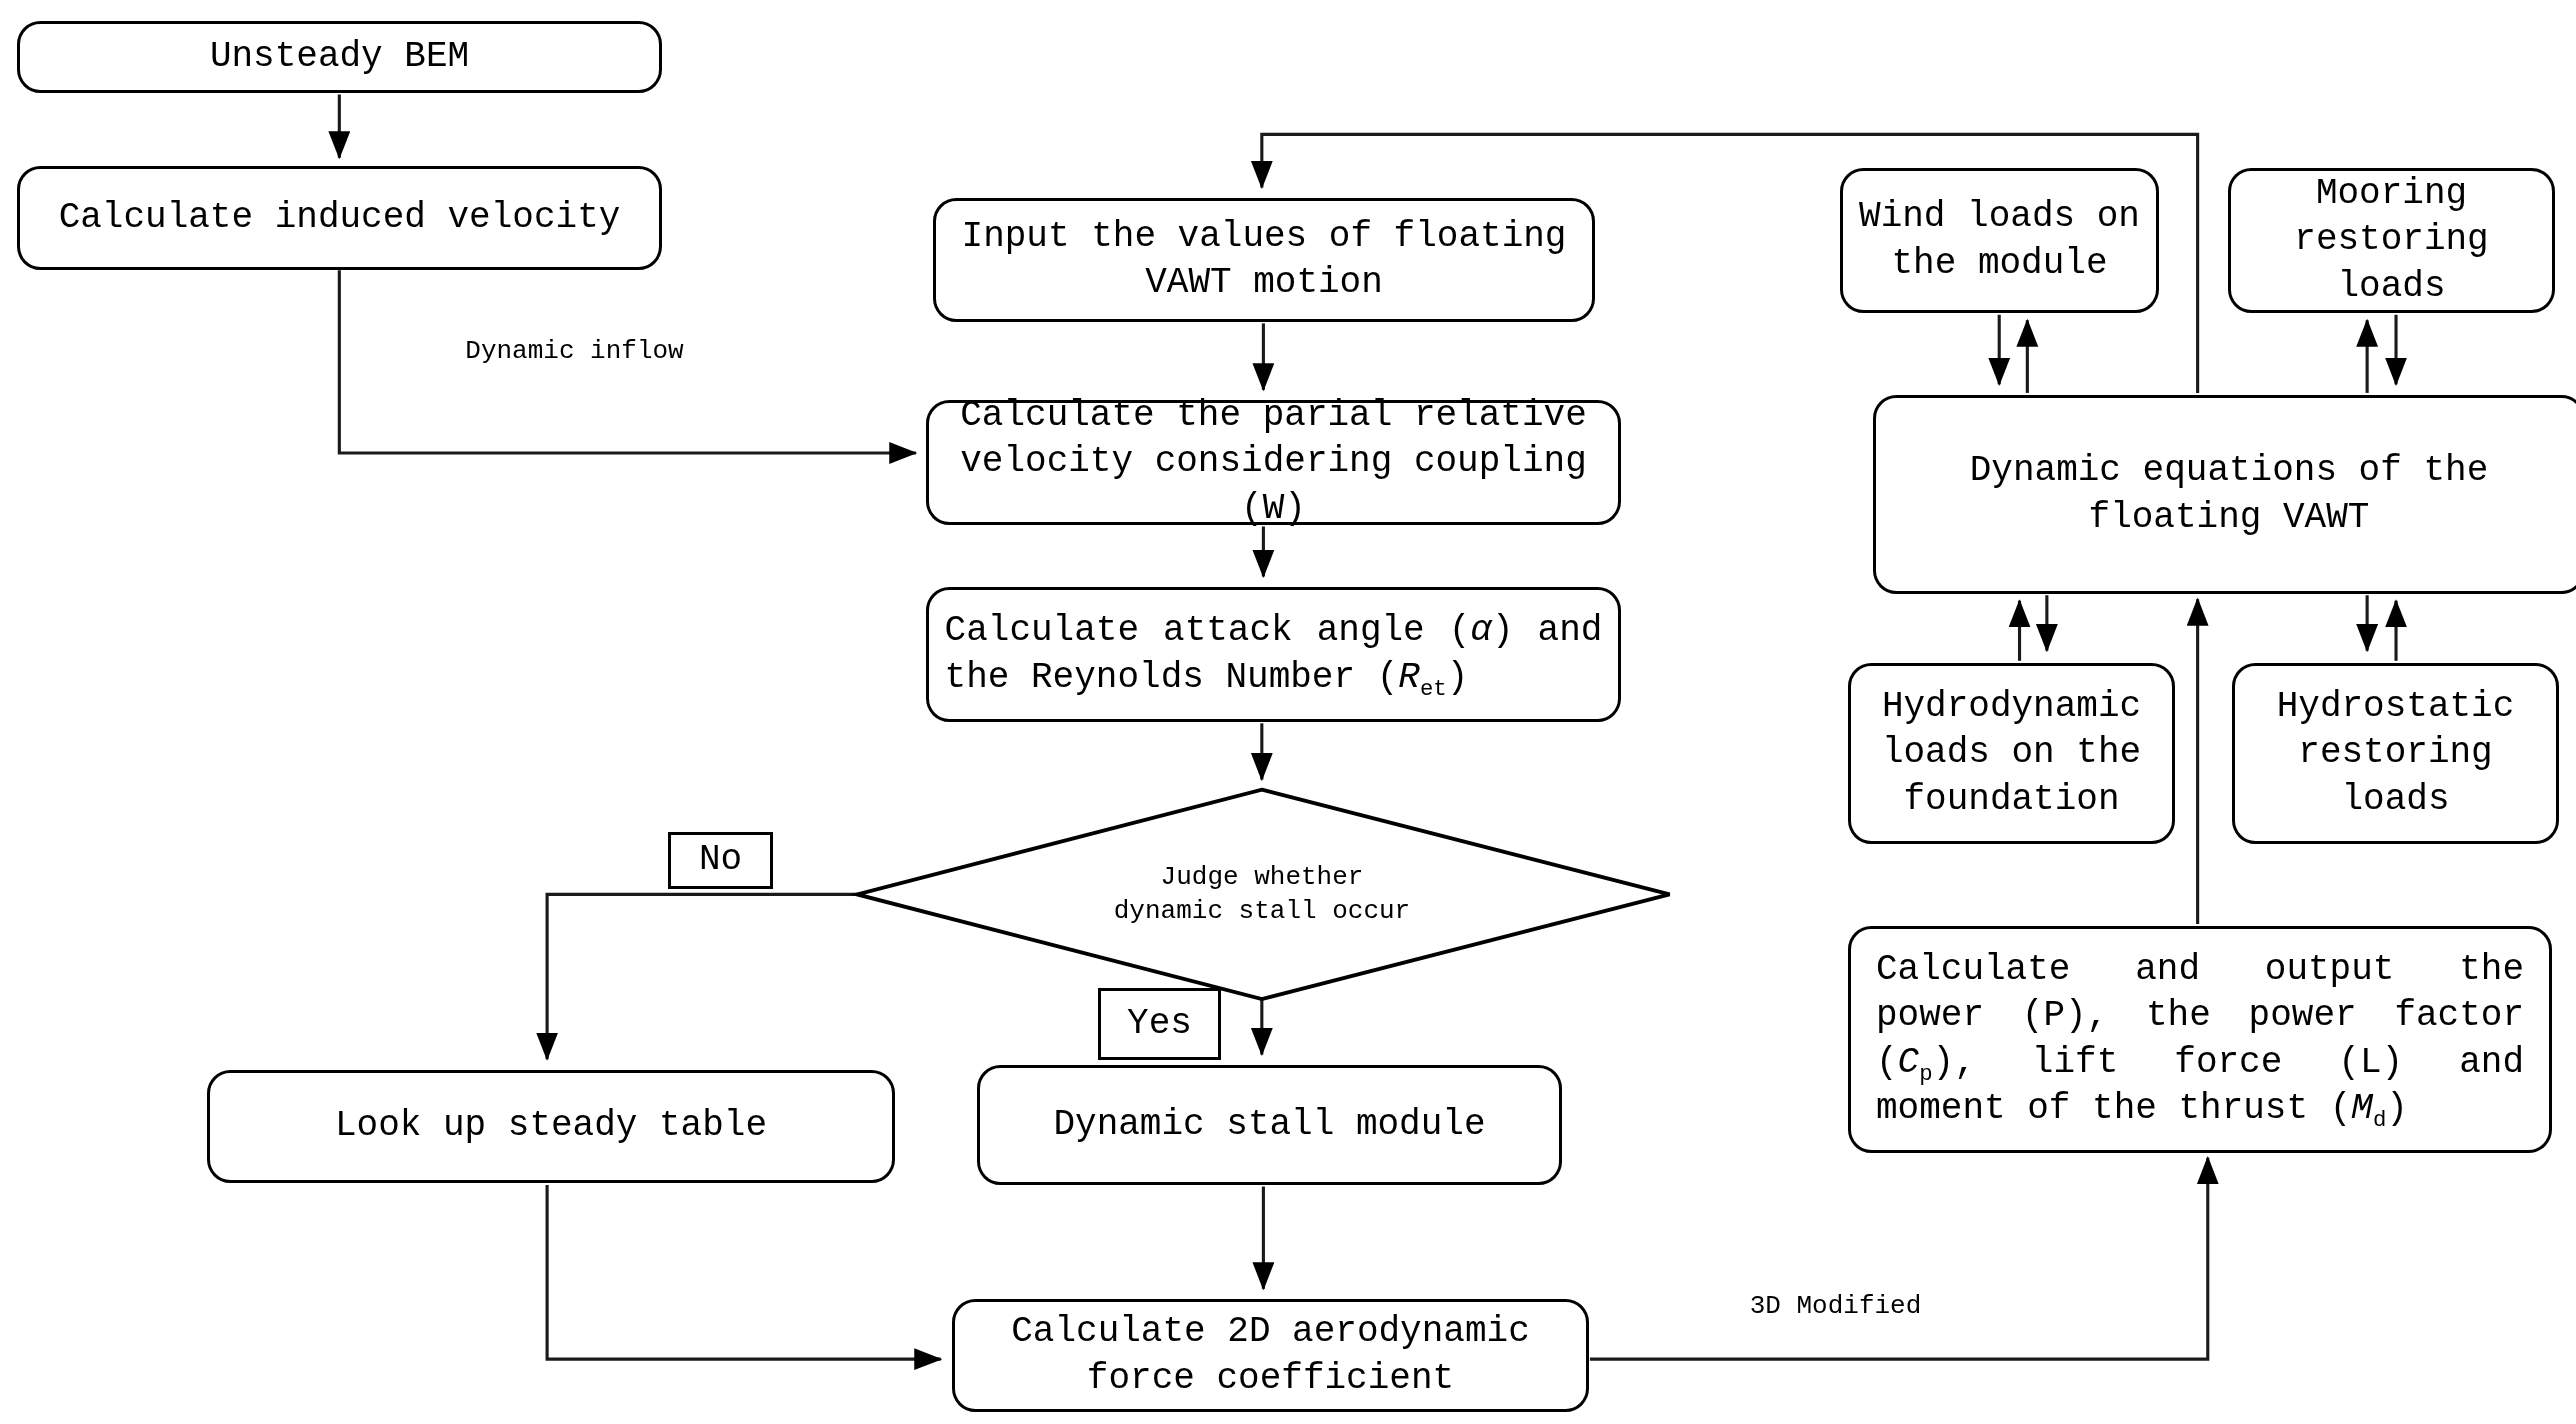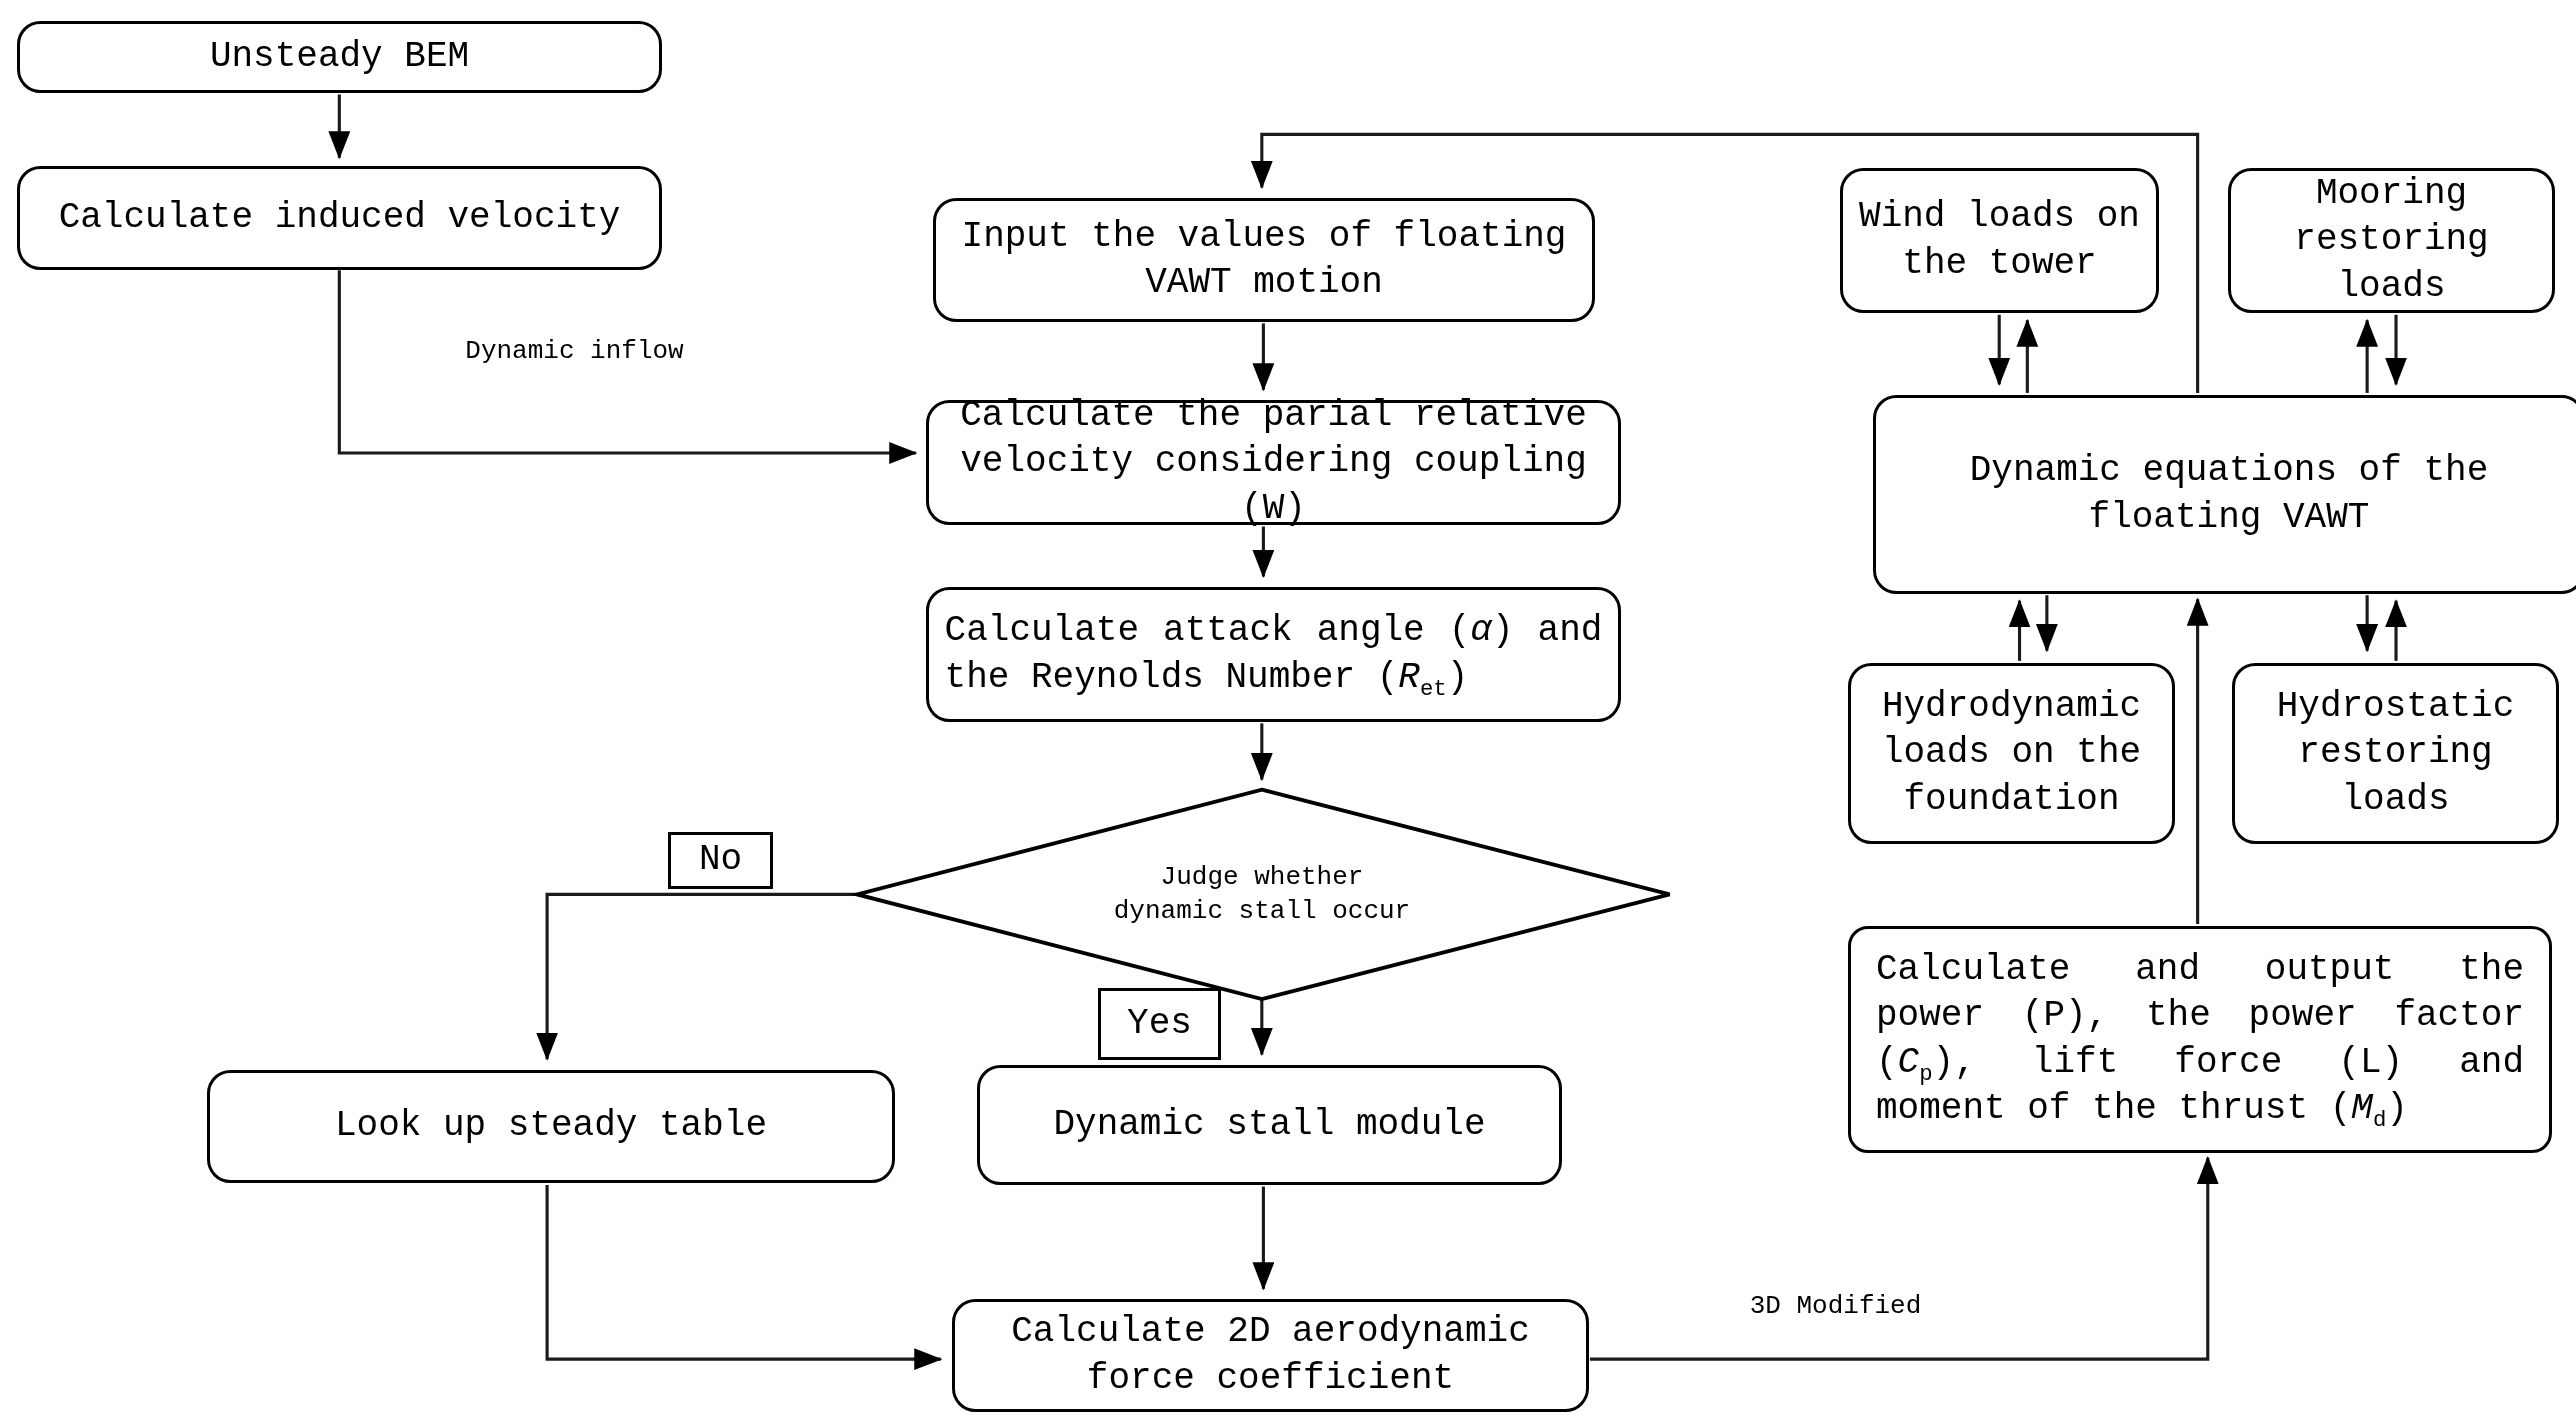--- a/index.html
+++ b/index.html
@@ -29,21 +29,21 @@
   .wbox       {left:926px; top:400px;  width:695px; height:125px;}
   .attack     {left:926px; top:587px;  width:695px; height:135px;align-items:center;}
   .lookup     {left:207px;  top:1070px; width:688px; height:113px;}
   .stall      {left:977px; top:1065px; width:585px; height:120px;}
   .coef2d     {left:952px; top:1299px; width:637px; height:113px;}
   .wind       {left:1840px; top:168px;  width:319px; height:145px;}
   .mooring    {left:2228px; top:168px;  width:327px; height:145px;}
   .equations  {left:1840px; top:395px;  width:712px; height:199px;margin-left:33px;}
   .hydrodyn   {left:1848px; top:663px;  width:327px; height:181px;}
   .hydrostat  {left:2232px; top:663px;  width:327px; height:181px;}
-  .power      {left:1848px; top:926px; width:704px; height:227px;padding:0 25px;border-radius:20px;}
+  .power      {left:1848px; top:926px; width:704px; height:227px;padding:0 25px;}
   .nobox      {left:668px;  top:832px; width:105px; height:57px;}
   .yesbox     {left:1098px; top:988px; width:123px; height:72px;}
   .inflowlbl  {left:391px;  top:328px;  width:367px; height:47px;}
   .mod3dlbl   {left:1695px; top:1283px; width:281px; height:47px;}
   .diamondtxt {left:1008px; top:834px; width:508px; height:121px;}
 </style>
 </head>
 <body>
 
 <div id="canvas">
@@ -126,21 +126,21 @@
 
   <div class="node coef2d">
     <span>Calculate 2D aerodynamic force coefficient</span>
   </div>
 
   <div class="plain dtext mod3dlbl">
     <span>3D Modified</span>
   </div>
 
   <div class="node wind">
-    <span>Wind loads on the tower</span>
+    <span>Wind loads on the module</span>
   </div>
 
   <div class="node mooring">
     <span>Mooring restoring loads</span>
   </div>
 
   <div class="node equations">
     <span>Dynamic equations of the floating VAWT</span>
   </div>
 

